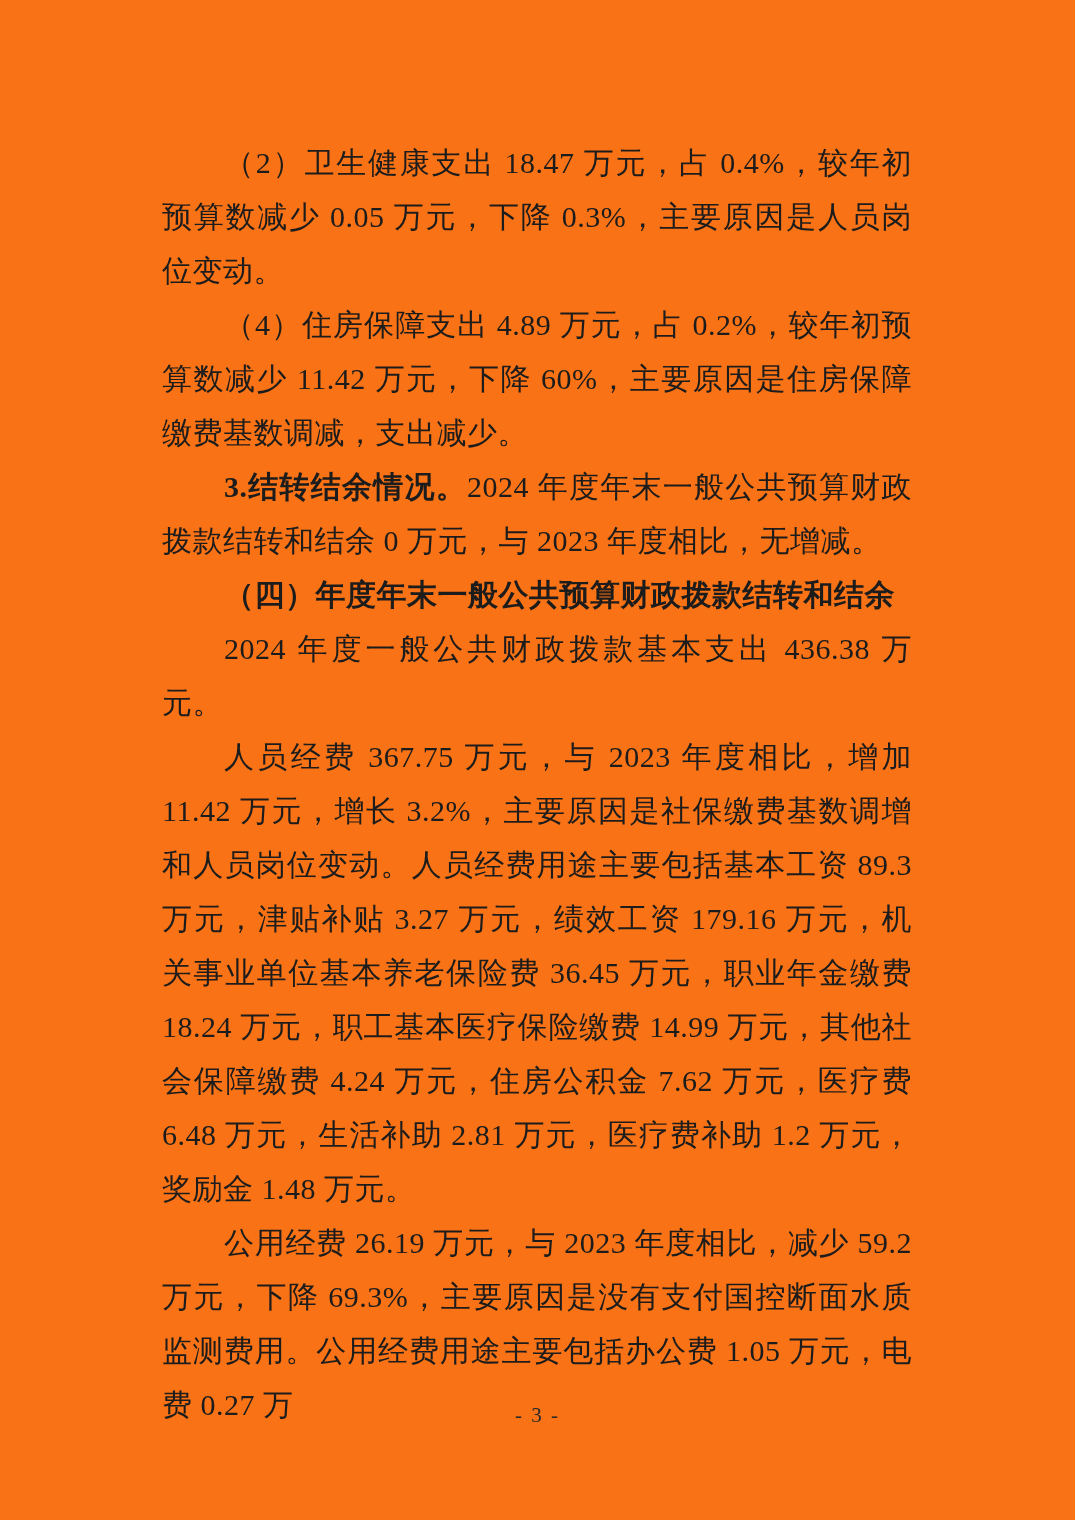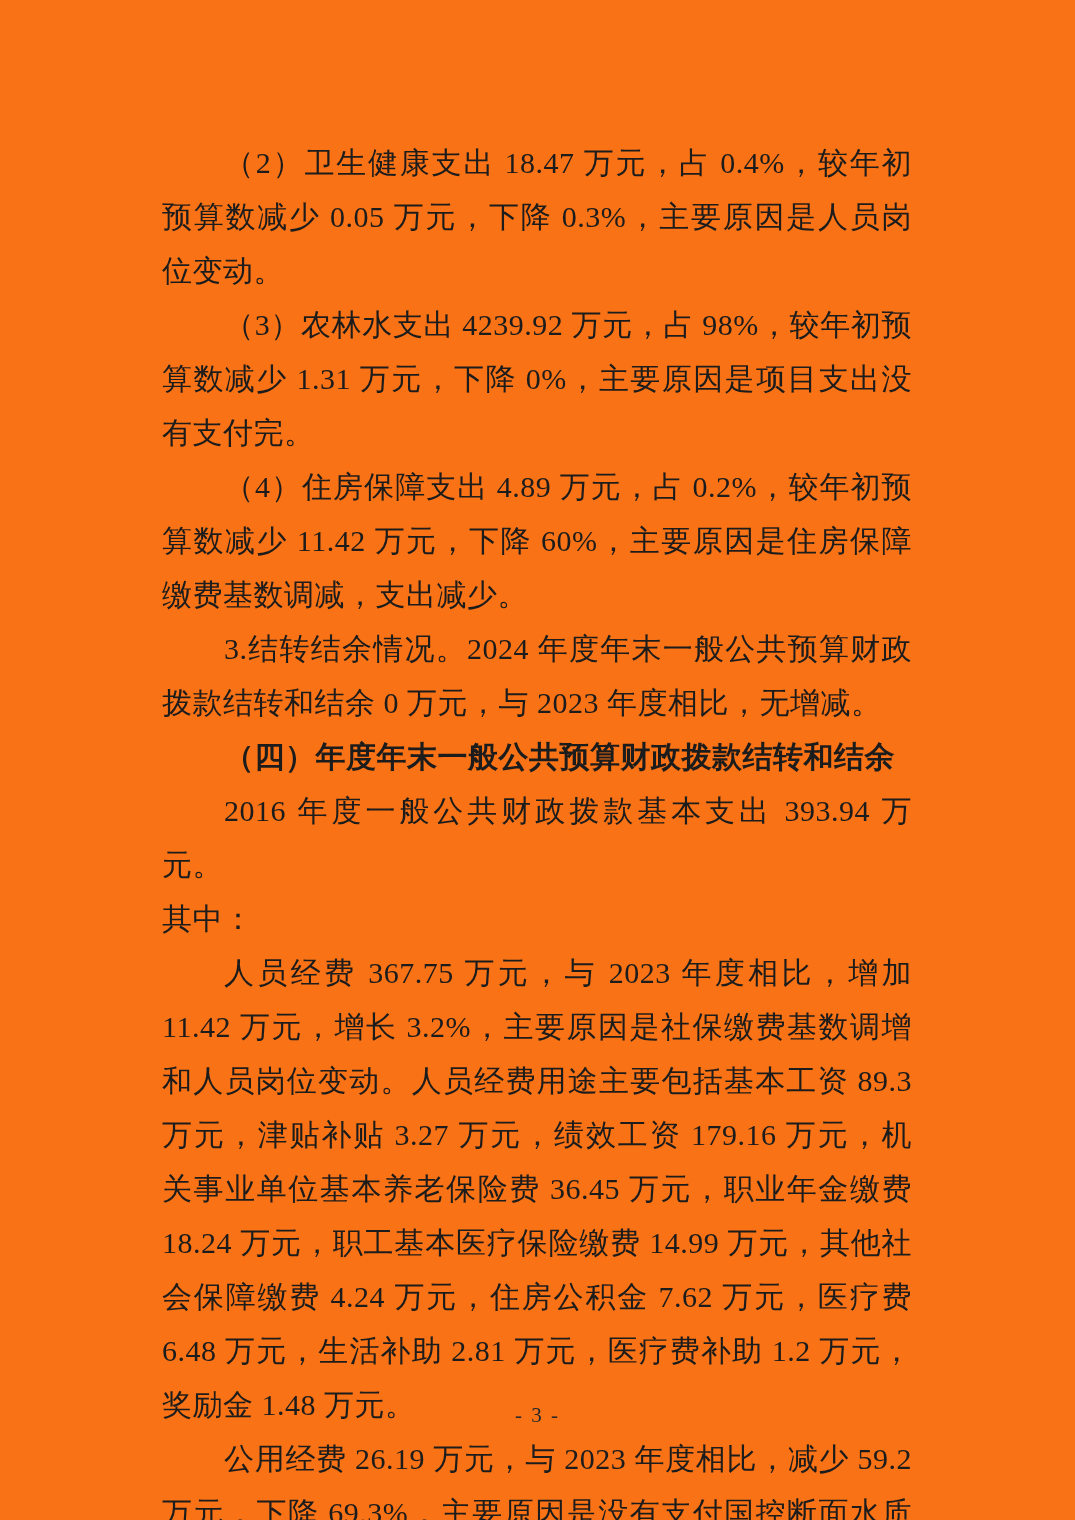--- a/index.html
+++ b/index.html
@@ -29,21 +29,21 @@
   }
   .content p {
     margin: 0;
     padding: 0;
     text-indent: 62px;
   }
   .no-indent {
     text-indent: 0 !important;
   }
   .bold-run {
-    font-weight: normal;
+    font-weight: bold;
     margin-top: 20px;
   }
   .section-heading {
     font-weight: bold;
   }
   .page-footer {
     position: absolute;
     top: 1400px;
     left: 0;
     width: 100%;
@@ -55,31 +55,29 @@
   }
 </style>
 </head>
 <body>
 
 <div class="page">
   <div class="content">
 
     <p>（2）卫生健康支出 18.47 万元，占 0.4%，较年初预算数减少 0.05 万元，下降 0.3%，主要原因是人员岗位变动。</p>
 
-    <p>（3）农林水支出 4239.92 万元，占 98%，较年初预算数减少 1.31 万元，下降 0%，主要原因是项目支出没有支付完。</p>
 
     <p>（4）住房保障支出 4.89 万元，占 0.2%，较年初预算数减少 11.42 万元，下降 60%，主要原因是住房保障缴费基数调减，支出减少。</p>
 
     <p><span class="bold-run">3.结转结余情况。</span><span>2024 年度年末一般公共预算财政拨款结转和结余 0 万元，与 2023 年度相比，无增减。</span></p>
 
     <p class="section-heading">（四）年度年末一般公共预算财政拨款结转和结余</p>
 
-    <p>2016 年度一般公共财政拨款基本支出 393.94 万元。</p>
+    <p>2024 年度一般公共财政拨款基本支出 436.38 万元。</p>
 
-    <p class="no-indent">其中：</p>
 
     <p>人员经费 367.75 万元，与 2023 年度相比，增加 11.42 万元，增长 3.2%，主要原因是社保缴费基数调增和人员岗位变动。人员经费用途主要包括基本工资 89.3 万元，津贴补贴 3.27 万元，绩效工资 179.16 万元，机关事业单位基本养老保险费 36.45 万元，职业年金缴费 18.24 万元，职工基本医疗保险缴费 14.99 万元，其他社会保障缴费 4.24 万元，住房公积金 7.62 万元，医疗费 6.48 万元，生活补助 2.81 万元，医疗费补助 1.2 万元，奖励金 1.48 万元。</p>
 
     <p>公用经费 26.19 万元，与 2023 年度相比，减少 59.2 万元，下降 69.3%，主要原因是没有支付国控断面水质监测费用。公用经费用途主要包括办公费 1.05 万元，电费 0.27 万</p>
 
   </div>
 
   <div class="page-footer">- 3 -</div>
 </div>
 

